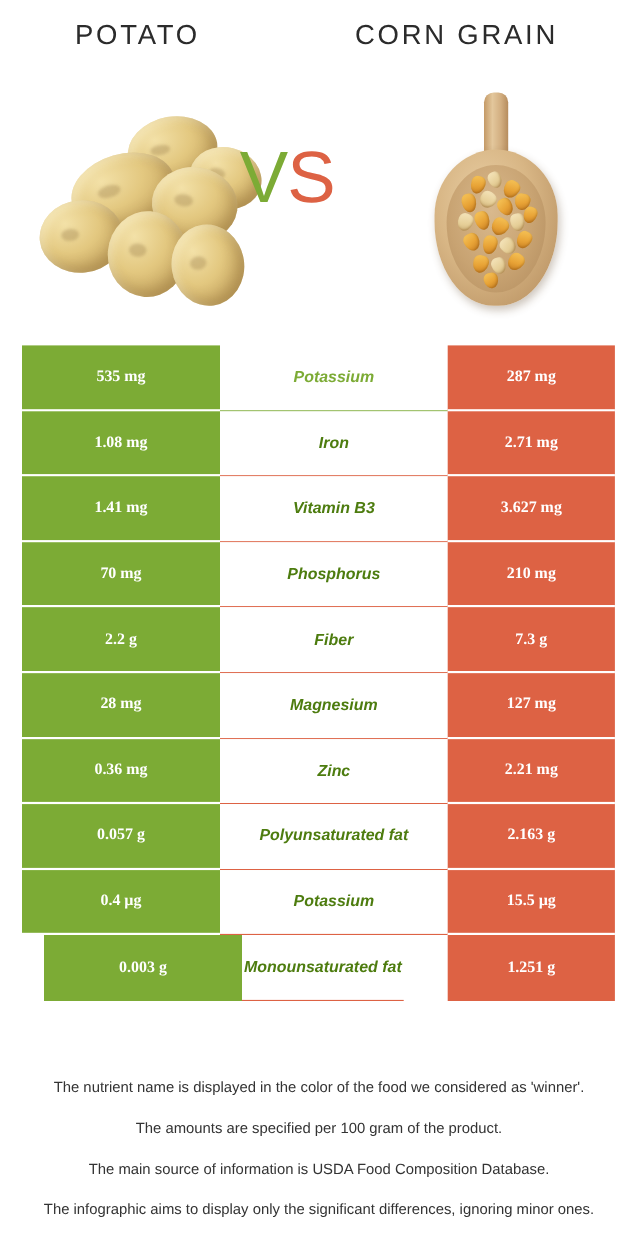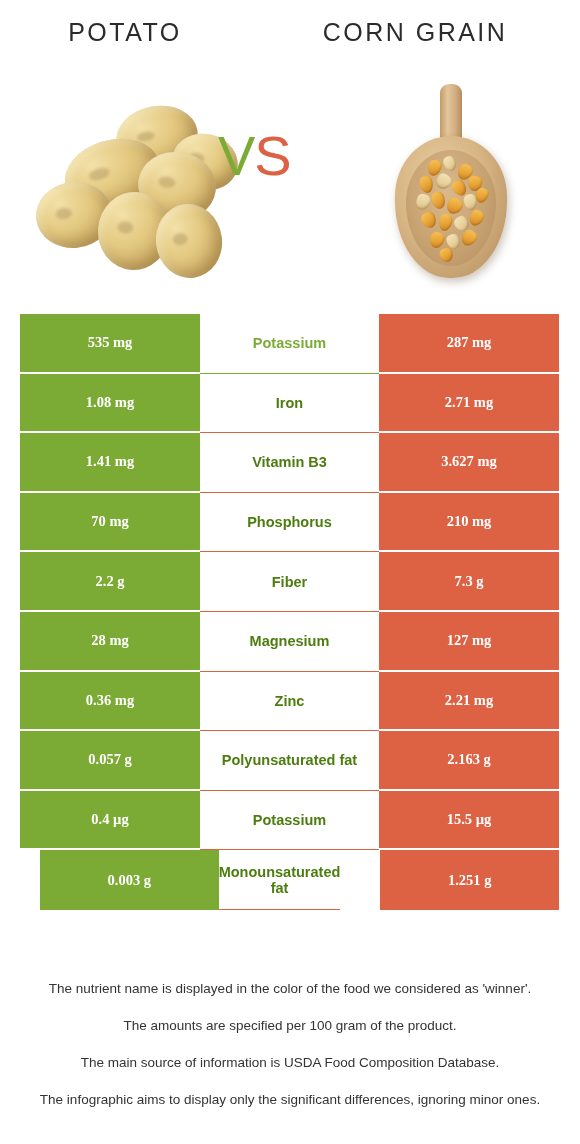--- a/index.html
+++ b/index.html
@@ -65,21 +65,21 @@
   .sp4 { left: 110px; top: 52px;  width: 78px;  height: 68px; transform: rotate(8deg); }
   .sp5 { left: 8px;   top: 82px;  width: 76px;  height: 66px; transform: rotate(-6deg); }
   .sp6 { left: 70px;  top: 92px;  width: 72px;  height: 78px; transform: rotate(4deg); }
   .sp7 { left: 128px; top: 104px; width: 66px;  height: 74px; transform: rotate(-8deg); }
 
   
   .vs {
     position: absolute;
     left: 218px;
     top: 128px;
-    font-size: 56px;
+    font-size: 66px;
     font-weight: 400;
     letter-spacing: -1px;
     line-height: 1;
     font-family: "Liberation Sans", sans-serif;
   }
   .vs-v { color: #7CAB35; }
   .vs-s { color: #DD6244; }
 
   
   .spoon-art {
@@ -143,36 +143,37 @@
     box-sizing: border-box;
     font-family: Liberation Serif, serif;
   }
   .cell-left {
     width: 180px;
     margin-left: 20px;
     background: #7CAB35;
     border-bottom: 2px solid #ffffff;
   }
   .cell-right {
-    width: 180px;
+    width: 152px;
     margin-right: 21px;
     background: #DD6244;
     border-bottom: 2px solid #ffffff;
   }
   .cell-mid {
     flex: 1;
     display: flex;
     align-items: center;
     justify-content: center;
     font-size: 14.5px;
     font-weight: bold;
     background: #ffffff;
     box-sizing: border-box;
     border-bottom: 1px solid transparent;
     text-align: center;
+    font-style: italic;
   }
   .win-potato .cell-mid { color: #7CAB35; border-bottom-color: #7CAB35; }
   .win-corn   .cell-mid { color: #4d7c0f; border-bottom-color: #DD6244; }
   .row:last-child .cell-left,
   .row:last-child .cell-right { border-bottom: none; margin-left: 40px; }
 
   
   .footer {
     position: absolute;
     left: 0;

